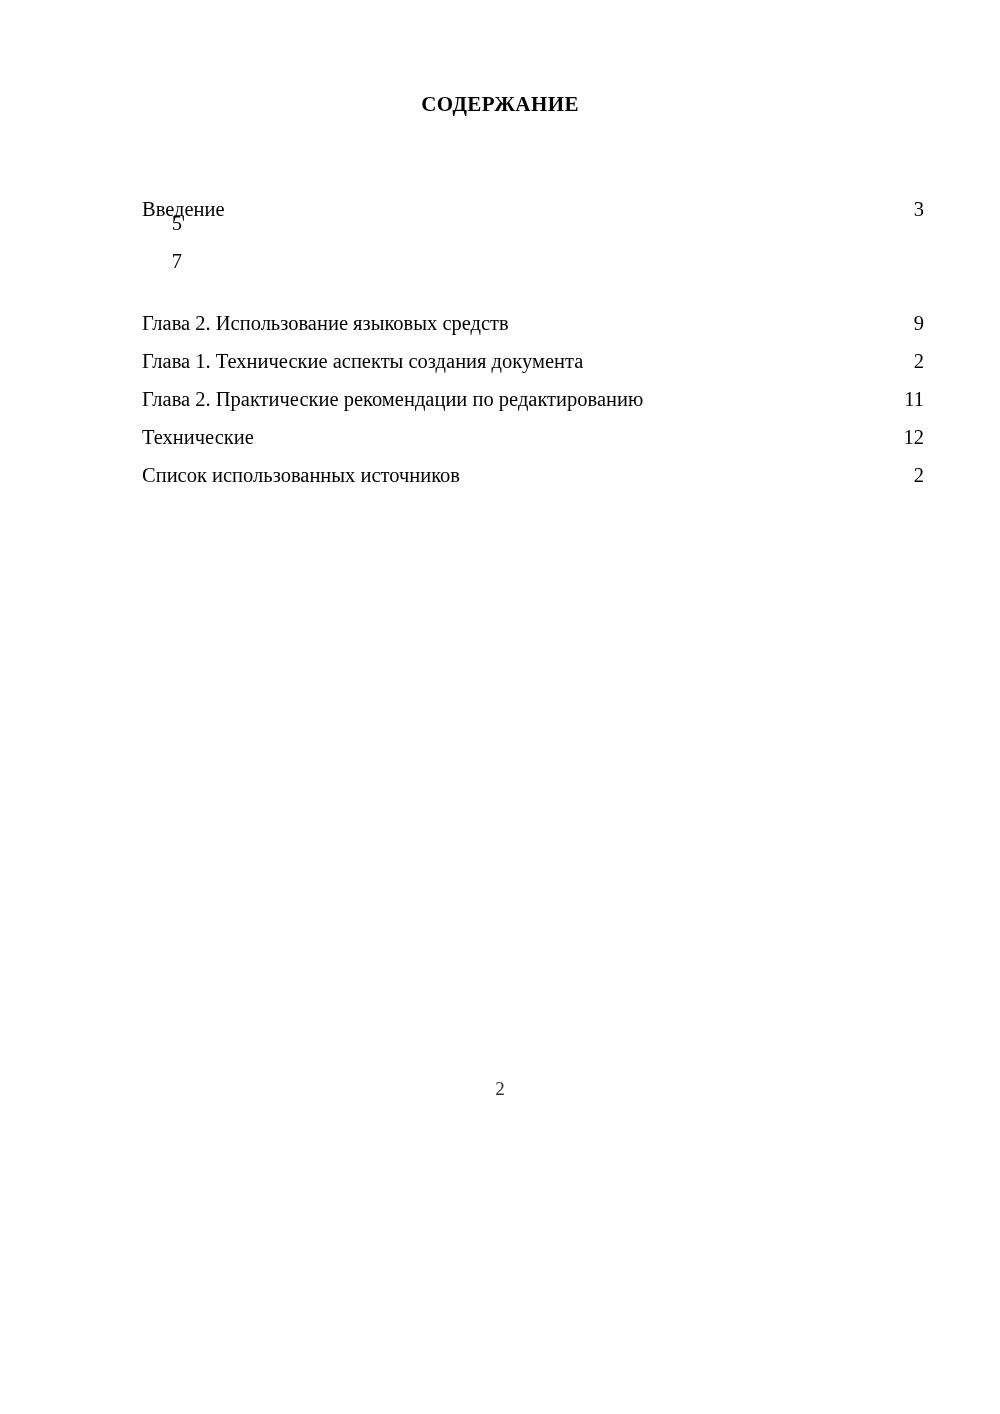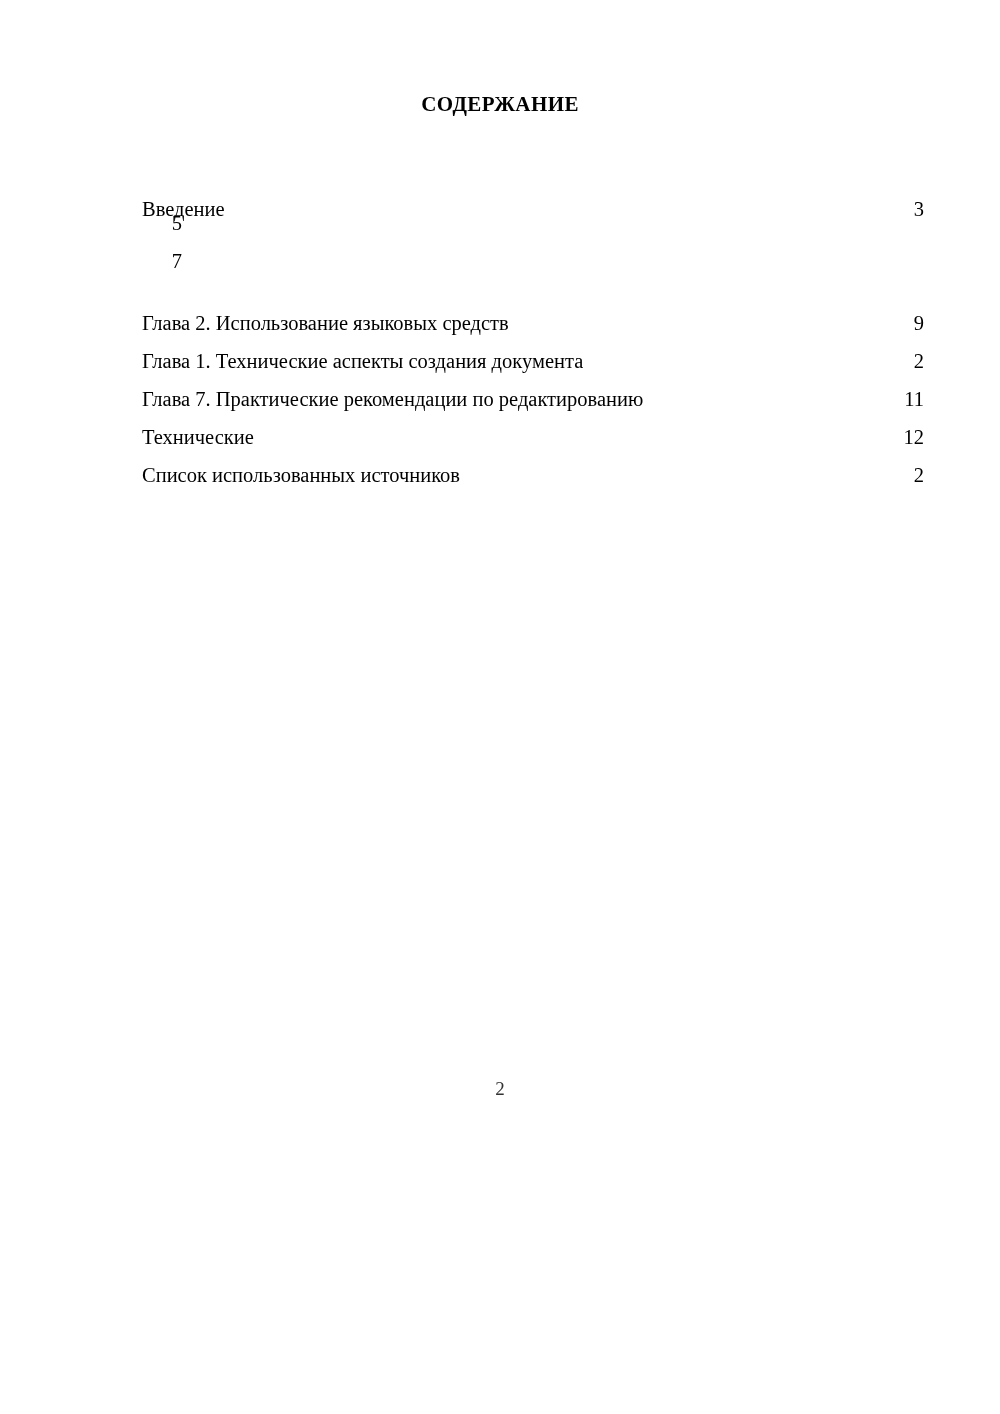--- a/index.html
+++ b/index.html
@@ -95,21 +95,21 @@
       <span class="toc-label">Глава 2. Использование языковых средств</span>
       <span class="toc-page">9</span>
     </div>
 
     <div class="toc-row">
       <span class="toc-label">Глава 1. Технические аспекты создания документа</span>
       <span class="toc-page">2</span>
     </div>
 
     <div class="toc-row">
-      <span class="toc-label">Глава 7. Практические рекомендации по редактированию</span>
+      <span class="toc-label">Глава 2. Практические рекомендации по редактированию</span>
       <span class="toc-page">11</span>
     </div>
 
     <div class="toc-row">
       <span class="toc-label">Технические</span>
       <span class="toc-page">12</span>
     </div>
 
     <div class="toc-row">
       <span class="toc-label">Список использованных источников</span>

